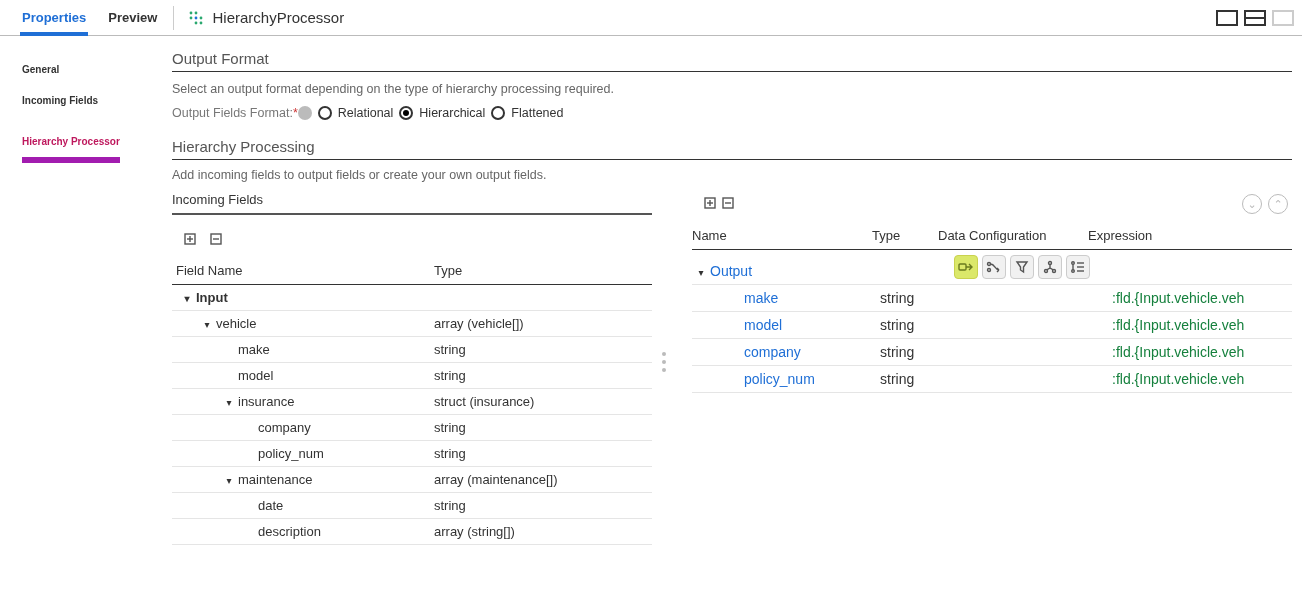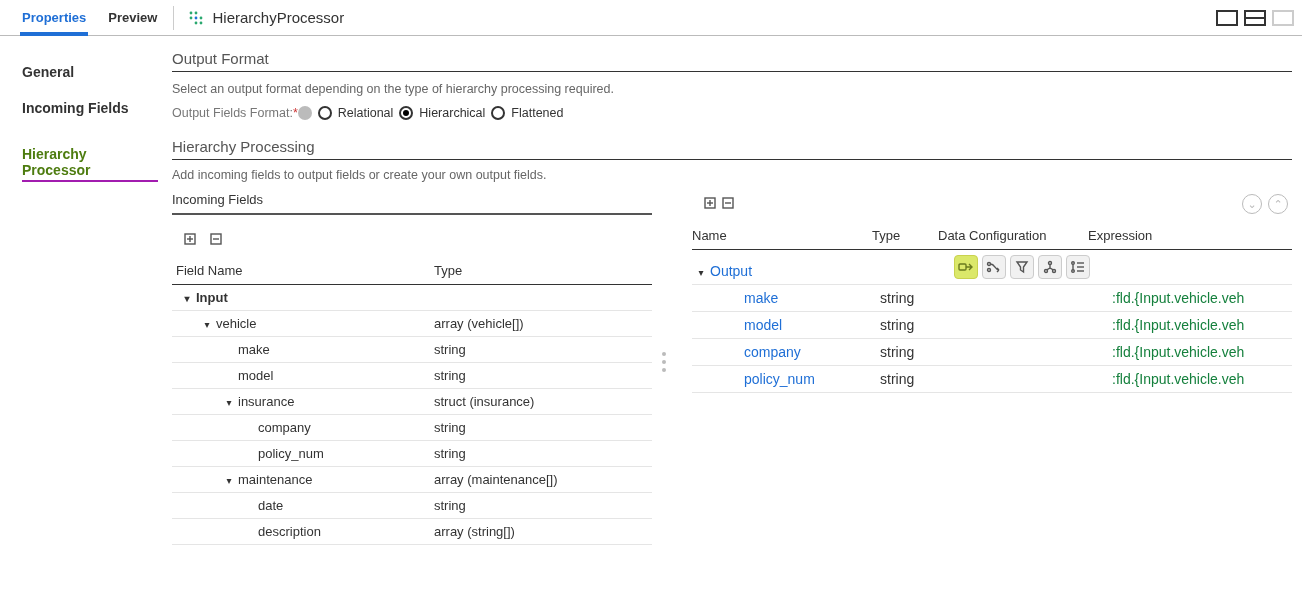--- a/index.html
+++ b/index.html
@@ -50,29 +50,29 @@
   .layout-btn.split::after { content:''; position:absolute; left:0; right:0; top:50%; height:2px; background:#333; transform:translateY(-1px);}
   .layout-btn.faded { border-color:#ccc; }
   .layout-btn.faded::after { background:#ccc; }
   .body { display: flex; height: calc(100% - 36px); }
   .leftnav {
     width: 168px;
     padding: 18px 10px 0 22px;
   }
   .leftnav-item {
     font-weight: 600;
-    font-size: 14px;
+    font-size: 10px;
     padding: 10px 0;
     cursor: pointer;
   }
   .leftnav-item.active {
-    color: #4d7c0f;
-    border-bottom: 2px solid #a21caf;
+    color: #be185d;
+    border-bottom: 6px solid #a21caf;
     display: inline-block;
-    padding-bottom: 2px;
+    padding-bottom: 10px;
     margin-top: 10px;
   }
   .main {
     flex: 1;
     padding: 14px 10px 0 4px;
     overflow: hidden;
   }
   .section-title {
     font-size: 15px;
     color: #555;

